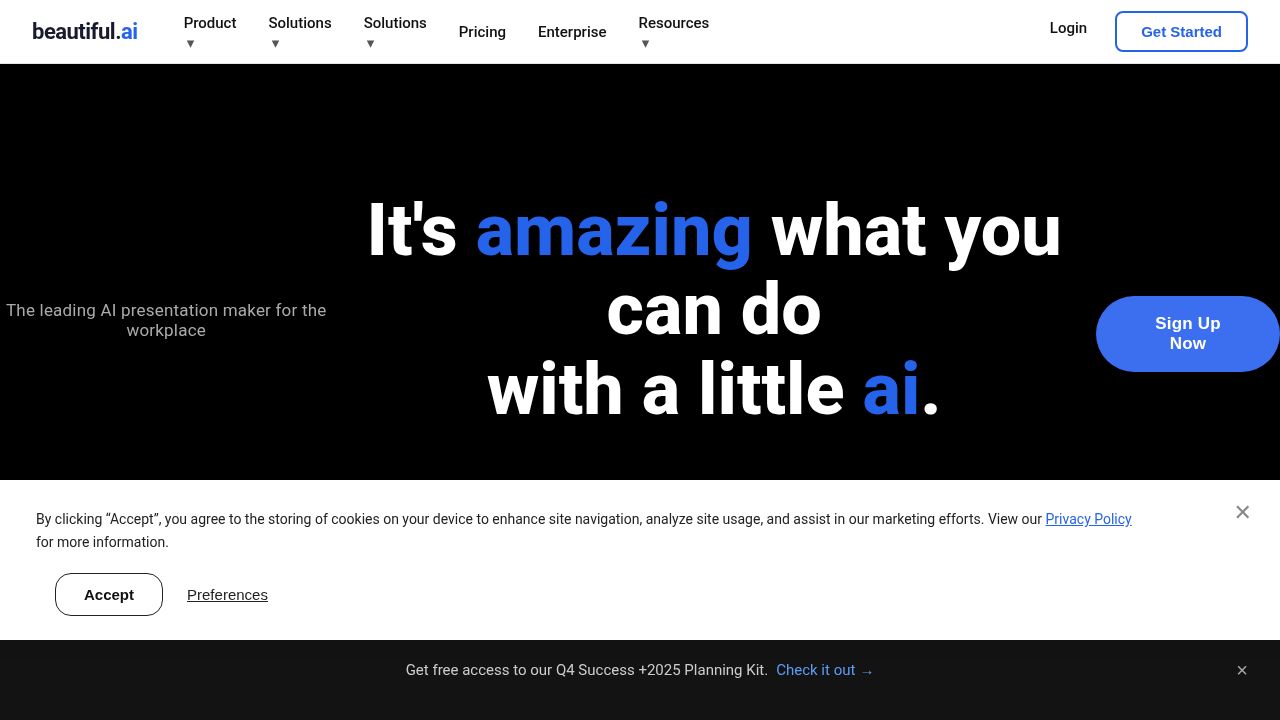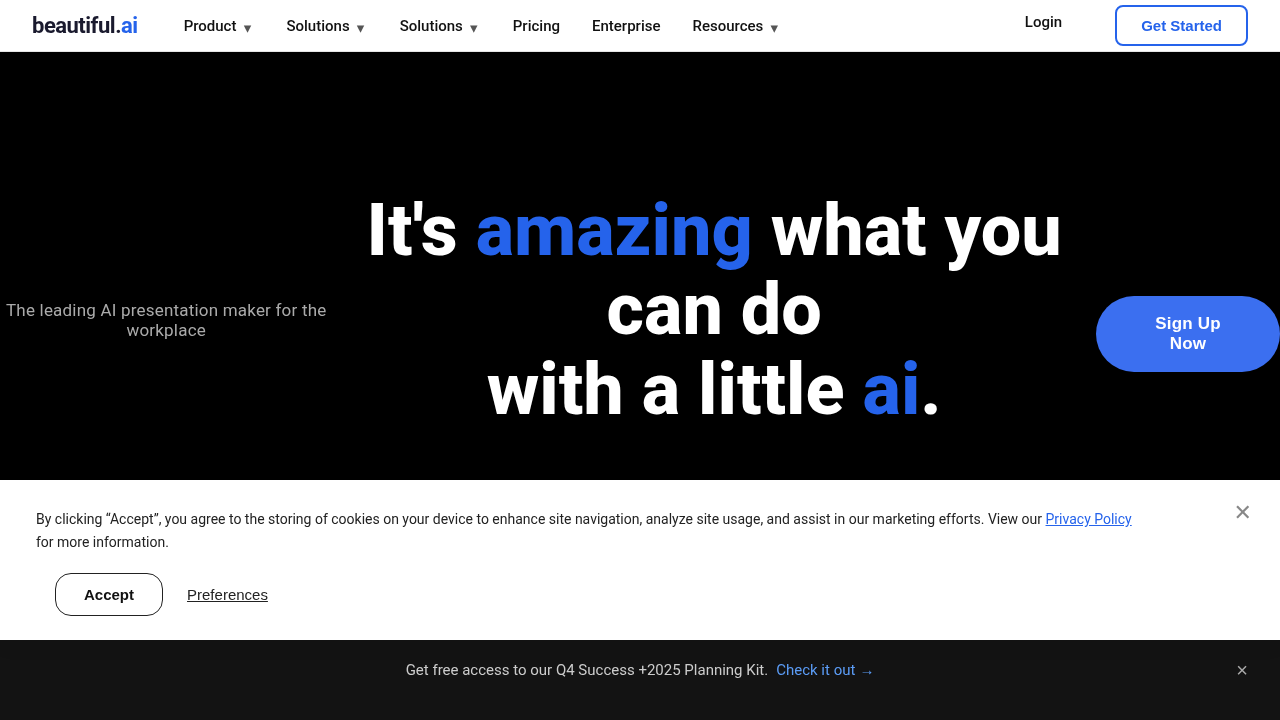--- a/index.html
+++ b/index.html
@@ -1,60 +1,60 @@
 <!DOCTYPE html>
 <html><head>
   <meta charset="utf-8">
   <style>
     * { margin: 0; padding: 0; box-sizing: border-box; }
     body { font-family: -apple-system, BlinkMacSystemFont, 'Segoe UI', Roboto, sans-serif; background: #000; color: #fff; width: 1280px; height: 720px; overflow: hidden; }
 
     
     nav {
-      position: fixed; top: 0; left: 0; right: 0; height: 52px;
+      position: fixed; top: 0; left: 0; right: 0; height: 64px;
       background: #fff;
       display: flex; align-items: center; padding: 0 32px;
       z-index: 100;
       border-bottom: 1px solid #e5e5e5;
     }
     .nav-logo {
       display: flex; align-items: center; margin-right: 32px;
       text-decoration: none;
     }
     .nav-logo-text {
       font-size: 22px; font-weight: 700; color: #1a1a2e;
       letter-spacing: -0.5px;
     }
     .nav-items {
       display: flex; align-items: center; gap: 4px; flex: 1;
     }
     .nav-item {
-      display: flex; align-items: flex-end; gap: 4px;
+      display: flex; align-items: flex-start; gap: 4px;
       padding: 8px 14px; font-size: 15px; font-weight: 500;
       color: #111; cursor: pointer; border-radius: 6px;
       user-select: none;
+      flex-direction: column;
     }
     .nav-chevron {
       width: 14px; height: 14px; display: inline-flex; align-items: center; justify-content: center;
       color: #555;
     }
     .nav-actions {
       display: flex; align-items: flex-start; gap: 16px;
     }
     .nav-login {
       font-size: 15px; font-weight: 500; color: #111; cursor: pointer; padding: 8px 12px;
     }
     .nav-get-started {
       background: transparent;
       border: 2px solid #2563eb;
       color: #2563eb;
       font-size: 15px; font-weight: 600;
       padding: 10px 24px; border-radius: 8px;
       cursor: pointer;
-      margin-left: 25px;
     }
 
     
     .hero {
       position: relative;
       padding-top: 68px;
       min-height: 720px;
       background: #000;
       display: flex; align-items: center; justify-content: center;
       text-align: center;

